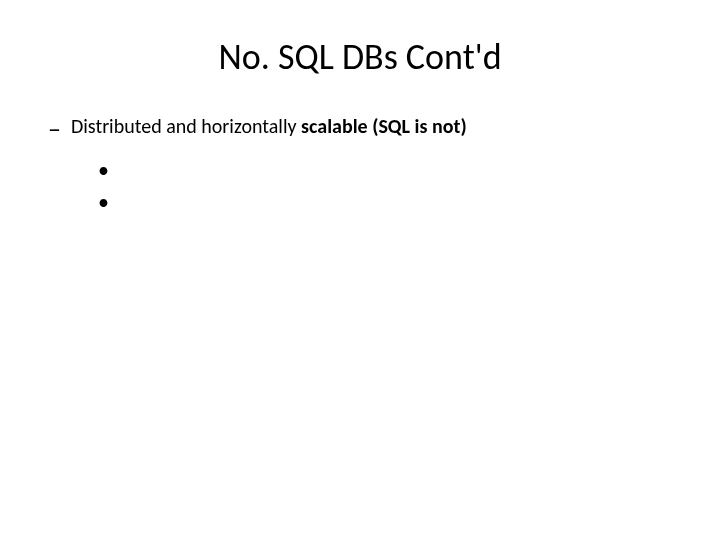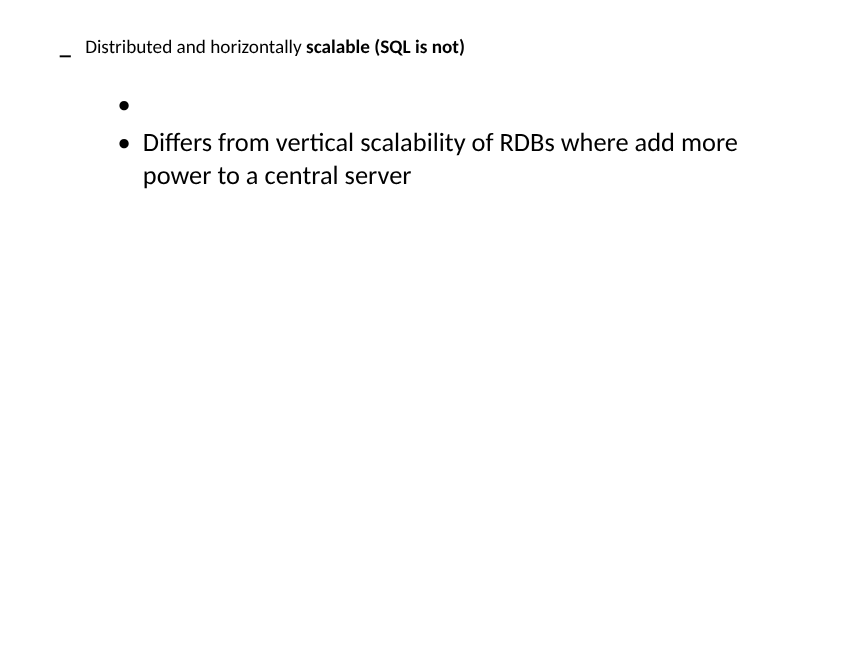--- a/index.html
+++ b/index.html
@@ -32,21 +32,21 @@
       align-items: flex-start;
       margin-bottom: 12px;
       padding-left: 8px;
     }
     .level1-dash {
       font-size: 26px;
       margin-right: 10px;
       line-height: 1.2;
     }
     .level1-text {
-      font-size: 16px;
+      font-size: 20px;
       line-height: 1.2;
     }
     .level1-bold {
       font-weight: 700;
     }
     .level2 {
       display: flex;
       align-items: flex-start;
       padding-left: 58px;
       margin-bottom: 4px;
@@ -59,29 +59,29 @@
     .level2-text {
       font-size: 22px;
       line-height: 1.25;
       padding-right: 30px;
     }
   </style>
 </head>
 <body>
 
 <div class="slide">
+  <h1 class="title">No. SQL DBs Cont'd</h1>
 
   <div class="level1">
     <span class="level1-dash">–</span>
     <span class="level1-text">
       <span>Distributed and horizontally </span><span class="level1-bold">scalable (SQL is not)</span>
     </span>
   </div>
 
   <div class="level2">
     <span class="level2-bullet">•</span>
   </div>
 
   <div class="level2">
     <span class="level2-bullet">•</span>
-    <span class="level2-text">Differs from  vertical scalability of RDBs where add more power to a central server</span>
   </div>
 </div>
 
 </body></html>

